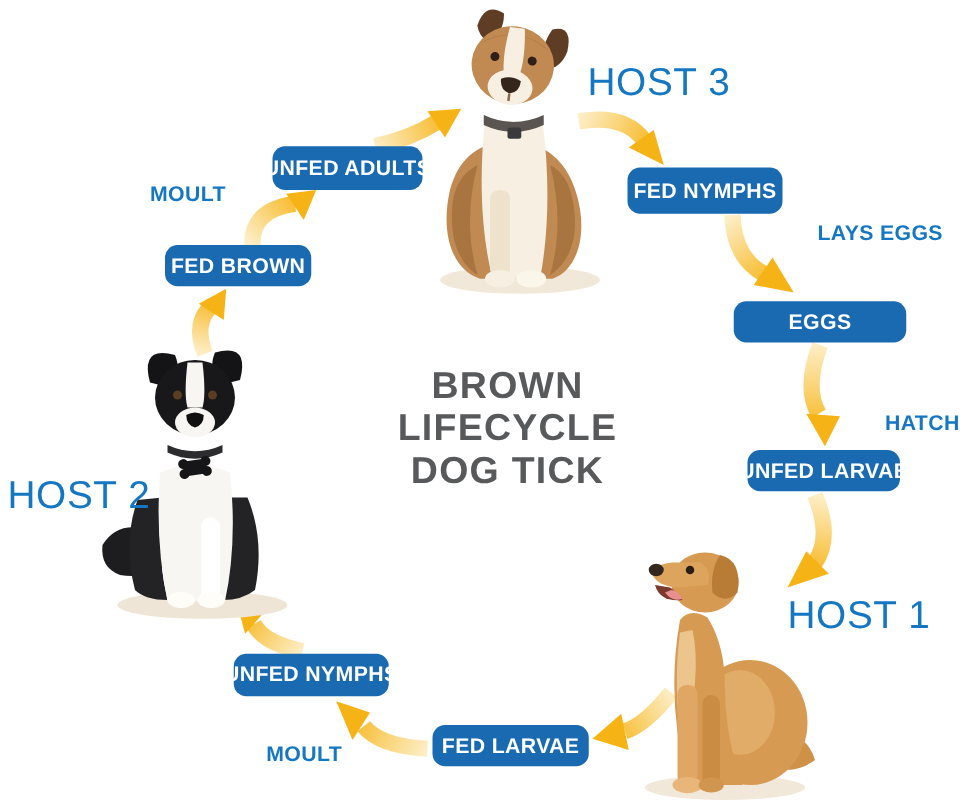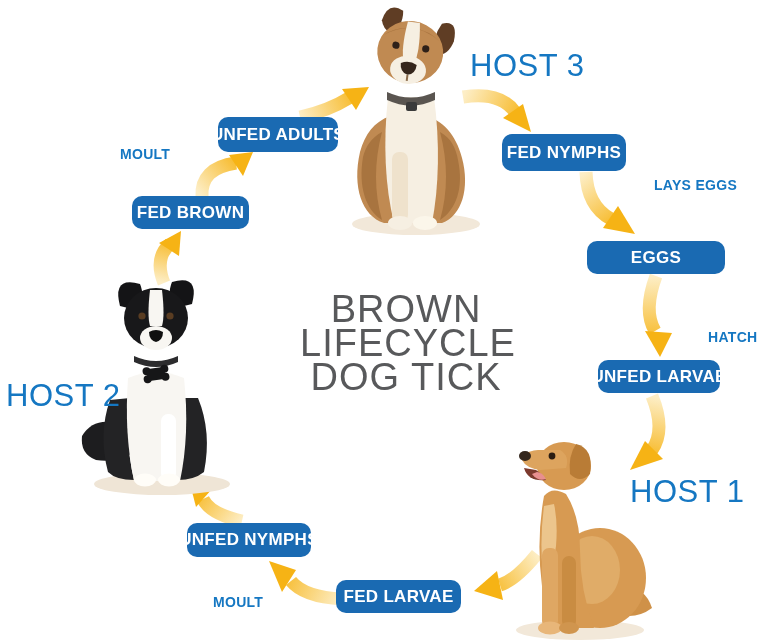--- a/index.html
+++ b/index.html
@@ -10,26 +10,26 @@
   .pill{
     position:absolute;display:flex;align-items:center;justify-content:center;
     background:#1a6ab2;color:#ffffff;font-weight:800;font-size:17px;
     letter-spacing:.3px;border-radius:10px;z-index:30;white-space:nowrap;
   }
   .host-label{
     position:absolute;color:#1577c2;font-weight:400;font-size:31px;
     letter-spacing:.5px;z-index:30;white-space:nowrap;
   }
   .annot{
-    position:absolute;color:#1577c2;font-weight:800;font-size:14px;
+    position:absolute;color:#1577c2;font-weight:800;font-size:17px;
     letter-spacing:.3px;z-index:30;white-space:nowrap;
   }
   .title-block{
     position:absolute;left:300px;top:292px;width:212px;text-align:center;
-    color:#58595b;font-weight:400;font-size:38px;line-height:34px;
+    color:#58595b;font-weight:700;font-size:30px;line-height:34px;
     letter-spacing:1px;z-index:20;
   }
   .layer{position:absolute;left:0;top:0;}
   svg{display:block;}
 </style>
 </head>
 <body>
 
 <div id="canvas">
 
@@ -197,21 +197,21 @@
     <div>BROWN</div>
     <div>LIFECYCLE</div>
     <div>DOG TICK</div>
   </div>
 
   <div class="pill" style="left:218px;top:117px;width:120px;height:35px;">UNFED ADULTS</div>
   <div class="pill" style="left:132px;top:196px;width:117px;height:33px;">FED BROWN</div>
   <div class="pill" style="left:502px;top:134px;width:124px;height:37px;">FED NYMPHS</div>
   <div class="pill" style="left:587px;top:241px;width:138px;height:33px;">EGGS</div>
   <div class="pill" style="left:598px;top:360px;width:122px;height:33px;">UNFED LARVAE</div>
-  <div class="pill" style="left:336px;top:580px;width:125px;height:33px;">FED LARVAE</div>
+  <div class="pill" style="left:346px;top:580px;width:125px;height:33px;">FED LARVAE</div>
   <div class="pill" style="left:187px;top:523px;width:124px;height:34px;">UNFED NYMPHS</div>
 
   <div class="host-label" style="left:470px;top:48px;">HOST 3</div>
   <div class="host-label" style="left:630px;top:474px;">HOST 1</div>
   <div class="host-label" style="left:6px;top:378px;">HOST 2</div>
 
   <div class="annot" style="left:120px;top:146px;">MOULT</div>
   <div class="annot" style="left:654px;top:177px;">LAYS EGGS</div>
   <div class="annot" style="left:708px;top:329px;">HATCH</div>
   <div class="annot" style="left:213px;top:594px;">MOULT</div>

